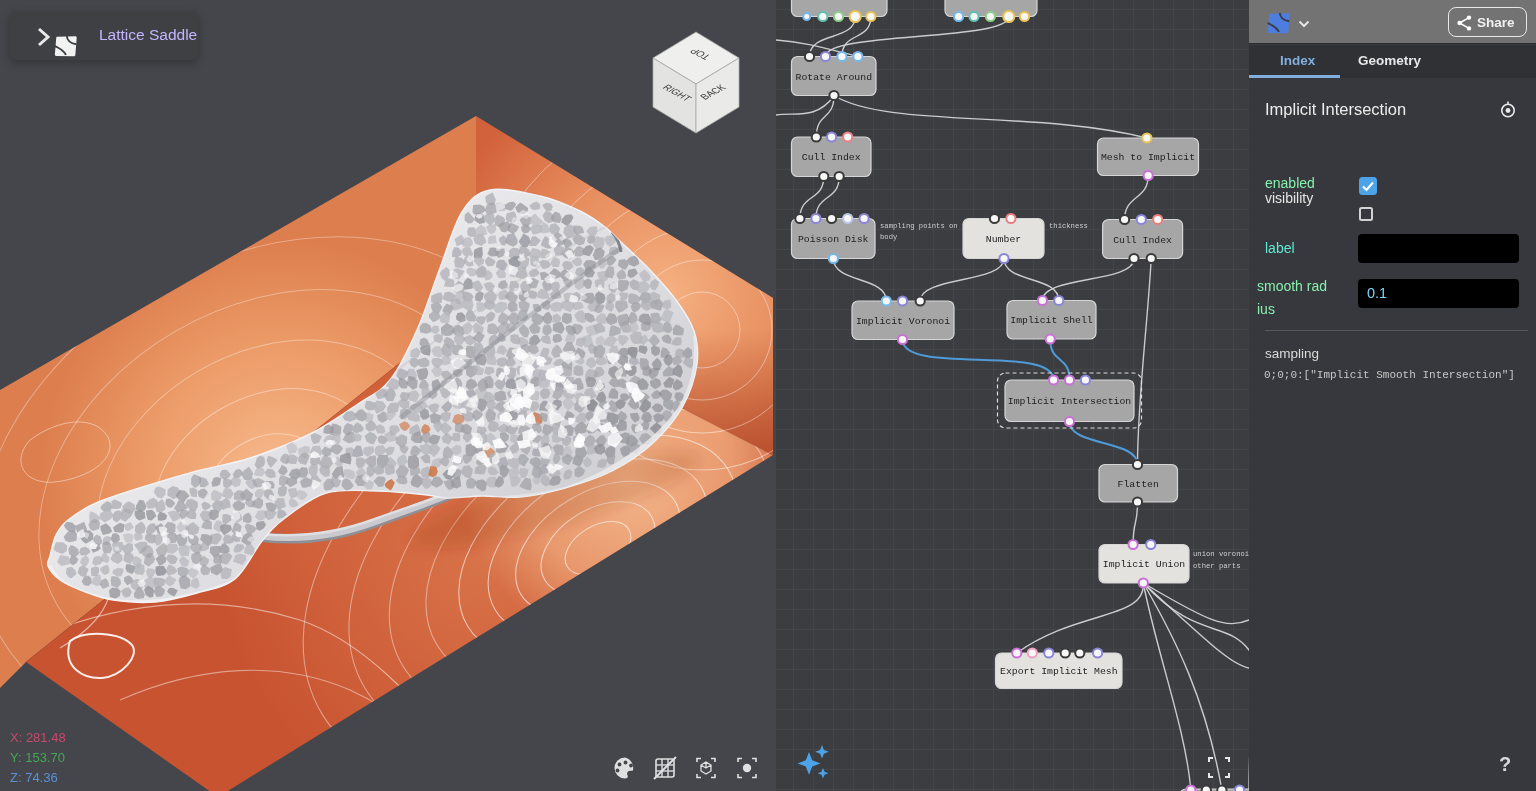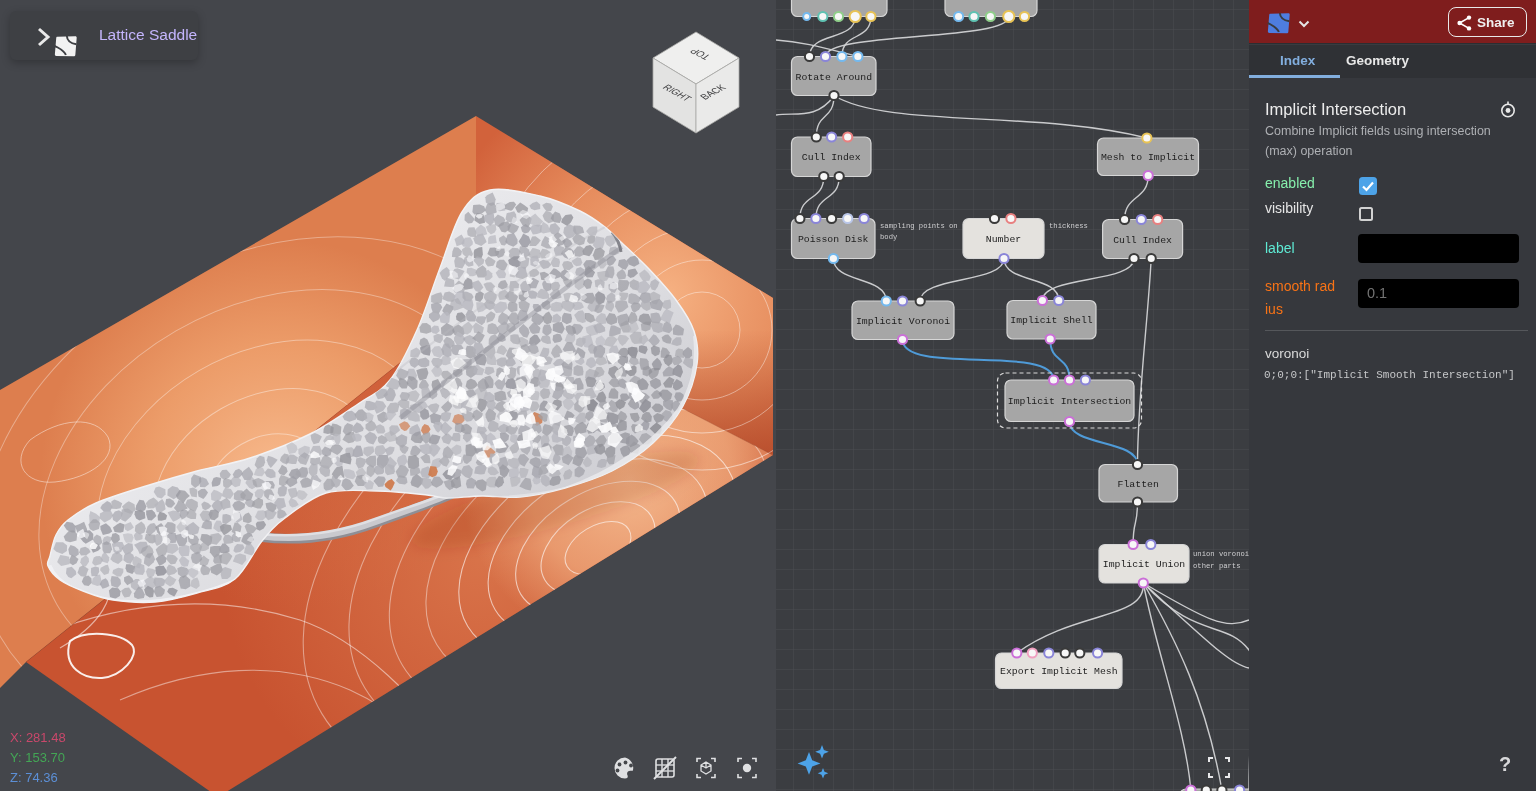--- a/index.html
+++ b/index.html
@@ -1214,63 +1214,62 @@
  </svg>
  <svg width="23" height="22" style="position:absolute;left:44px;top:24px" viewBox="0 0 24 23">
   <path d="M3.6,1.8 L22.2,1.2 C23.2,1.2 23.8,1.8 23.7,2.8 L22.3,20.6 C22.2,21.6 21.5,22.3 20.5,22.3 L2.4,21.9 C1.4,21.9 0.8,21.2 0.9,20.2 L2.3,3.2 C2.4,2.2 2.7,1.85 3.6,1.8 Z" fill="#f2f2f2"></path>
   <path d="M13.4,1 C13.7,5.8 16.5,8.6 23.3,9.6" stroke="#3e4044" stroke-width="2" fill="none"></path>
   <path d="M0.7,11.3 C6.8,14.8 10.6,16.2 12.4,20.9" stroke="#3e4044" stroke-width="2" fill="none"></path>
  </svg>
  <span style="position:absolute;left:89px;top:15px;font:15.5px 'Liberation Sans',sans-serif;color:#c4b5fd">Lattice Saddle</span>
 </div>
 
 <div style="position:absolute;left:1249px;top:0px;width:287px;height:791px;background:#393b40">
- <div style="position:absolute;left:0px;top:0px;width:287px;height:44px;background:#7f1d1d;border-bottom:1px solid #2c2d31">
+ <div style="position:absolute;left:0px;top:0px;width:287px;height:44px;background:#737373;border-bottom:1px solid #2c2d31">
   <svg width="23" height="22" style="position:absolute;left:18px;top:12px" viewBox="0 0 24 23">
     <path d="M3.6,1.8 L22.2,1.2 C23.2,1.2 23.8,1.8 23.7,2.8 L22.3,20.6 C22.2,21.6 21.5,22.3 20.5,22.3 L2.4,21.9 C1.4,21.9 0.8,21.2 0.9,20.2 L2.3,3.2 C2.4,2.2 2.7,1.85 3.6,1.8 Z" fill="#4e7de0"></path>
     <path d="M13.4,1 C13.7,5.8 16.5,8.6 23.3,9.6" stroke="#3a3c41" stroke-width="2" fill="none"></path>
     <path d="M0.7,11.3 C6.8,14.8 10.6,16.2 12.4,20.9" stroke="#3a3c41" stroke-width="2" fill="none"></path>
   </svg>
   <svg width="12" height="8" style="position:absolute;left:49px;top:20px" viewBox="0 0 12 8">
     <path d="M1.5,1.5 L6,6 L10.5,1.5" stroke="#e4e4e4" stroke-width="2" fill="none"></path>
   </svg>
   <div style="position:absolute;left:199px;top:7px;width:79px;height:30px;border:1.4px solid #e8e8e8;border-radius:8px">
    <svg width="15" height="16" style="position:absolute;left:8px;top:7px" viewBox="0 0 15 16">
      <circle cx="2.6" cy="8" r="2.2" fill="#fff"></circle>
           <circle cx="12" cy="2.6" r="2.2" fill="#fff"></circle>
           <circle cx="12" cy="13.4" r="2.2" fill="#fff"></circle>
      <path d="M2.6,8 L12,2.6 M2.6,8 L12,13.4" stroke="#fff" stroke-width="1.6"></path>
    </svg>
    <span style="position:absolute;left:28px;top:7px;font:bold 13.5px 'Liberation Sans',sans-serif;color:#f0f0f0">Share</span>
   </div>
  </div>
  <div style="position:absolute;left:0px;top:45px;width:287px;height:33px;background:#2f3135">
   <span style="position:absolute;left:31px;top:8px;font:bold 13.5px 'Liberation Sans',sans-serif;color:#82aede">Index</span>
-  <span style="position:absolute;left:97px;top:8px;font:bold 13.5px 'Liberation Sans',sans-serif;color:#e8e8e8">Geometry</span>
+  <span style="position:absolute;left:109px;top:8px;font:bold 13.5px 'Liberation Sans',sans-serif;color:#e8e8e8">Geometry</span>
   <div style="position:absolute;left:0px;bottom:0px;width:91px;height:3.5px;background:#82aede"></div>
  </div>
  <div style="position:absolute;left:0px;top:78px;width:287px;height:713px;background:#36383d">
   <div style="position:absolute;left:16px;top:22px;font:16.5px 'Liberation Sans',sans-serif;color:#ececec">Implicit Intersection</div>
   <svg width="18" height="18" style="position:absolute;left:250px;top:23px" viewBox="0 0 18 18">
    <circle cx="9" cy="9.5" r="6.2" stroke="#e8e8e8" stroke-width="1.6" fill="none"></circle>
    <circle cx="9" cy="9.5" r="2.4" fill="#e8e8e8"></circle>
    <path d="M9,0.5 L9,4" stroke="#e8e8e8" stroke-width="1.6"></path>
   </svg>
-  <div style="position:absolute;left:16px;top:43px;font:12.5px/20px 'Liberation Sans',sans-serif;color:#aeb0b4">Combine Implicit fields using intersection<br>(max) operation</div>
   <div style="position:absolute;left:16px;top:97px;font:14px 'Liberation Sans',sans-serif;color:#86efac">enabled</div>
   <div style="position:absolute;left:110px;top:99px;width:18px;height:18px;border-radius:3.5px;background:#4da3e8">
     <svg width="18" height="18" viewBox="0 0 18 18">
           <path d="M4,9.5 L7.5,13 L14,5.5" stroke="#fff" stroke-width="2.2" fill="none"></path>
         </svg>
   </div>
-  <div style="position:absolute;left:16px;top:122px;font:14px 'Liberation Sans',sans-serif;color:#e6e6e6">visibility</div>
+  <div style="position:absolute;left:16px;top:112px;font:14px 'Liberation Sans',sans-serif;color:#e6e6e6">visibility</div>
   <div style="position:absolute;left:110px;top:129px;width:14px;height:14px;border-radius:2.5px;border:2px solid #d2d2d2"></div>
   <div style="position:absolute;left:16px;top:162px;font:14px 'Liberation Sans',sans-serif;color:#5eead4">label</div>
   <div style="position:absolute;left:109px;top:156px;width:161px;height:29px;border-radius:4px;background:#000"></div>
-  <div style="position:absolute;left:16px;top:197px;width:90px;font:14px/22.5px 'Liberation Sans',sans-serif;color:#f97316">smooth rad ius</div>
+  <div style="position:absolute;left:8px;top:197px;width:90px;font:14px/22.5px 'Liberation Sans',sans-serif;color:#86efac">smooth rad ius</div>
   <div style="position:absolute;left:109px;top:201px;width:161px;height:29px;border-radius:4px;background:#000">
-    <span style="position:absolute;left:9px;top:6px;font:14.5px 'Liberation Sans',sans-serif;color:#737373">0.1</span>
+    <span style="position:absolute;left:9px;top:6px;font:14.5px 'Liberation Sans',sans-serif;color:#7dd3fc">0.1</span>
   </div>
   <div style="position:absolute;left:16px;top:252px;width:263px;height:1px;background:#55575b"></div>
-  <div style="position:absolute;left:16px;top:268px;font:13.5px 'Liberation Sans',sans-serif;color:#dadada">voronoi</div>
+  <div style="position:absolute;left:16px;top:268px;font:13.5px 'Liberation Sans',sans-serif;color:#dadada">sampling</div>
   <div style="position:absolute;left:15px;top:291px;font:11px 'Liberation Mono',monospace;color:#c6c7c9">0;0;0:["Implicit Smooth Intersection"]</div>
   <div style="position:absolute;left:250px;top:675px;font:bold 20px 'Liberation Sans',sans-serif;color:#d8d8da">?</div>
  </div>
 </div>
 </body></html>

